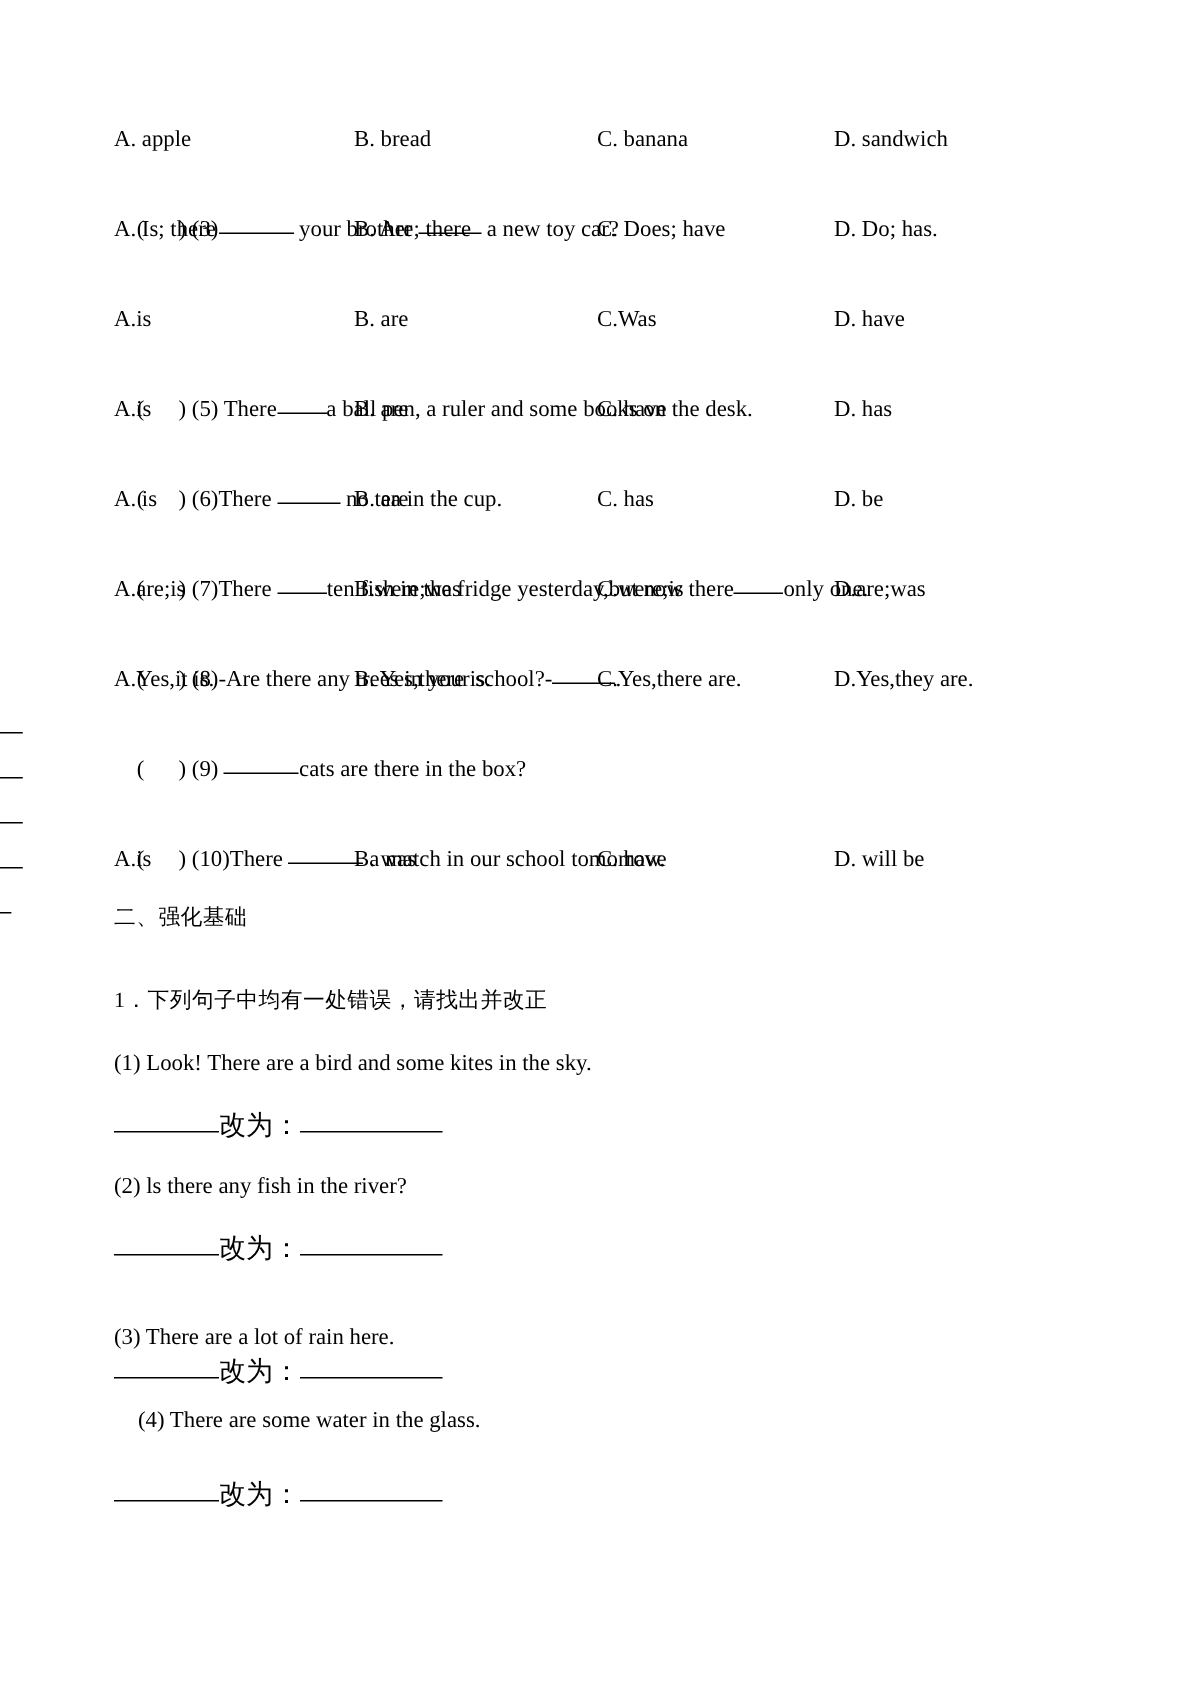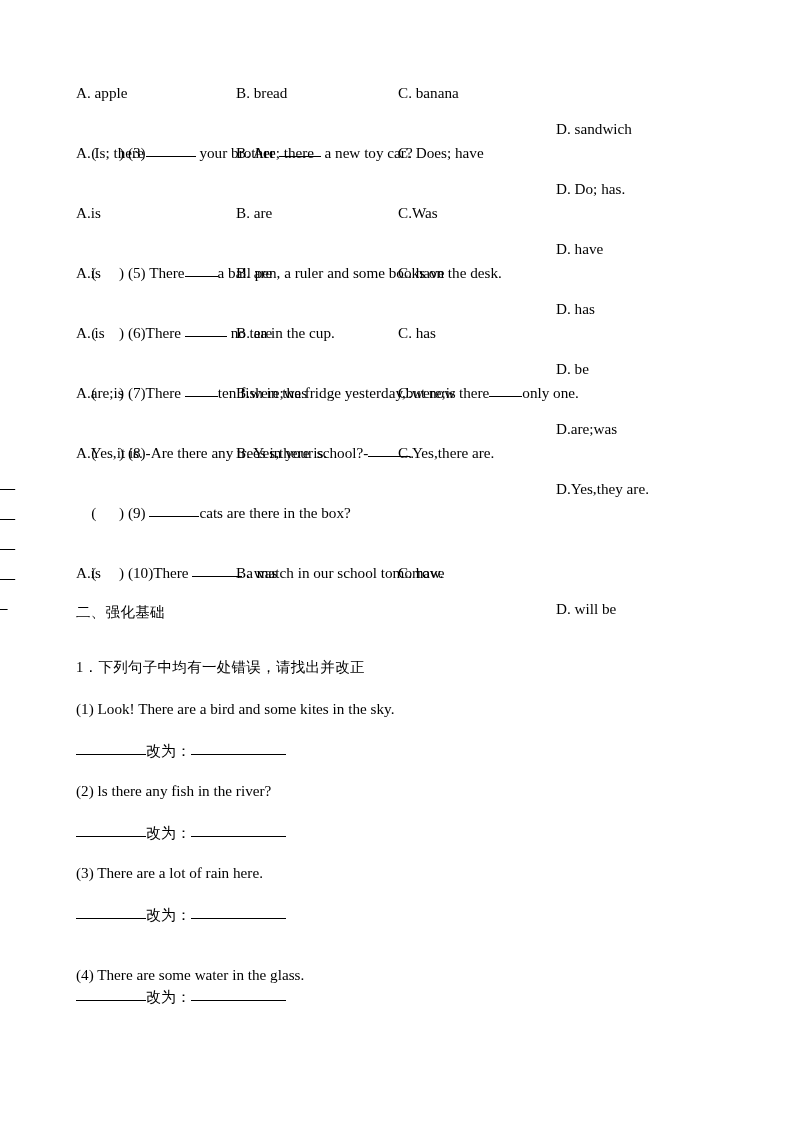--- a/index.html
+++ b/index.html
@@ -34,21 +34,21 @@
     white-space: pre;
   }
   .optrow .opt {
     position: absolute;
     top: 0;
     white-space: pre;
   }
   .opt-a { left: 76px; }
   .opt-b { left: 236px; }
   .opt-c { left: 398px; }
-  .opt-d { left: 556px; margin-top: 36px; }
+  .opt-d { left: 556px; }
 
   
   .qrow {
     position: absolute;
     left: 76px;
     height: 30px;
     line-height: 30px;
     font-size: 15.2px;
     white-space: pre;
   }
@@ -96,21 +96,21 @@
     border-bottom: 1.3px solid #000;
     height: 15px;
     vertical-align: baseline;
     position: relative;
     top: -1px;
   }
   .ansline .ul-short { width: 70px; }
   .ansline .ul-long  { width: 95px; }
   .ansline .cnlab {
     font-family: "DejaVu Sans", "Liberation Sans", sans-serif;
-    font-size: 15px;
+    font-size: 18px;
     margin-top: 44px;
   }
 
   
   .blank {
     display: inline-block;
     border-bottom: 1.2px solid #000;
     height: 14px;
     position: relative;
     top: -1px;
@@ -214,19 +214,19 @@
   <div class="cn" style="top:597px;">二、强化基础</div>
 
   <div class="cn" style="top:652px;"><span class="cn-num">1</span><span>．</span><span>下列句子中均有一处错误，请找出并改正</span></div>
 
   <div class="sent" style="top:694px;"><span>(1)</span><span> Look! There are a bird and some kites in the sky.</span></div>
   <div class="ansline" style="top:736px;"><span class="ul-short"></span><span class="cnlab">改为：</span><span class="ul-long"></span></div>
 
   <div class="sent" style="top:776px;"><span>(2)</span><span> ls there any fish in the river?</span></div>
   <div class="ansline" style="top:818px;"><span class="ul-short"></span><span class="cnlab">改为：</span><span class="ul-long"></span></div>
 
-  <div class="sent" style="top:858px;"><span>(3)</span><span> There are a lot of rain here.</span></div>
+  <div class="sent" style="top:877px;"><span>(3)</span><span> There are a lot of rain here.</span></div>
   <div class="ansline" style="top:900px;"><span class="ul-short"></span><span class="cnlab">改为：</span><span class="ul-long"></span></div>
 
-  <div class="sent" style="top:960px;"><span>(4)</span><span> There are some water in the glass.</span></div>
+  <div class="sent" style="top:932px;margin-left:16px;"><span>(4)</span><span> There are some water in the glass.</span></div>
   <div class="ansline" style="top:982px;"><span class="ul-short"></span><span class="cnlab">改为：</span><span class="ul-long"></span></div>
 
 </div>
 
 </body></html>

